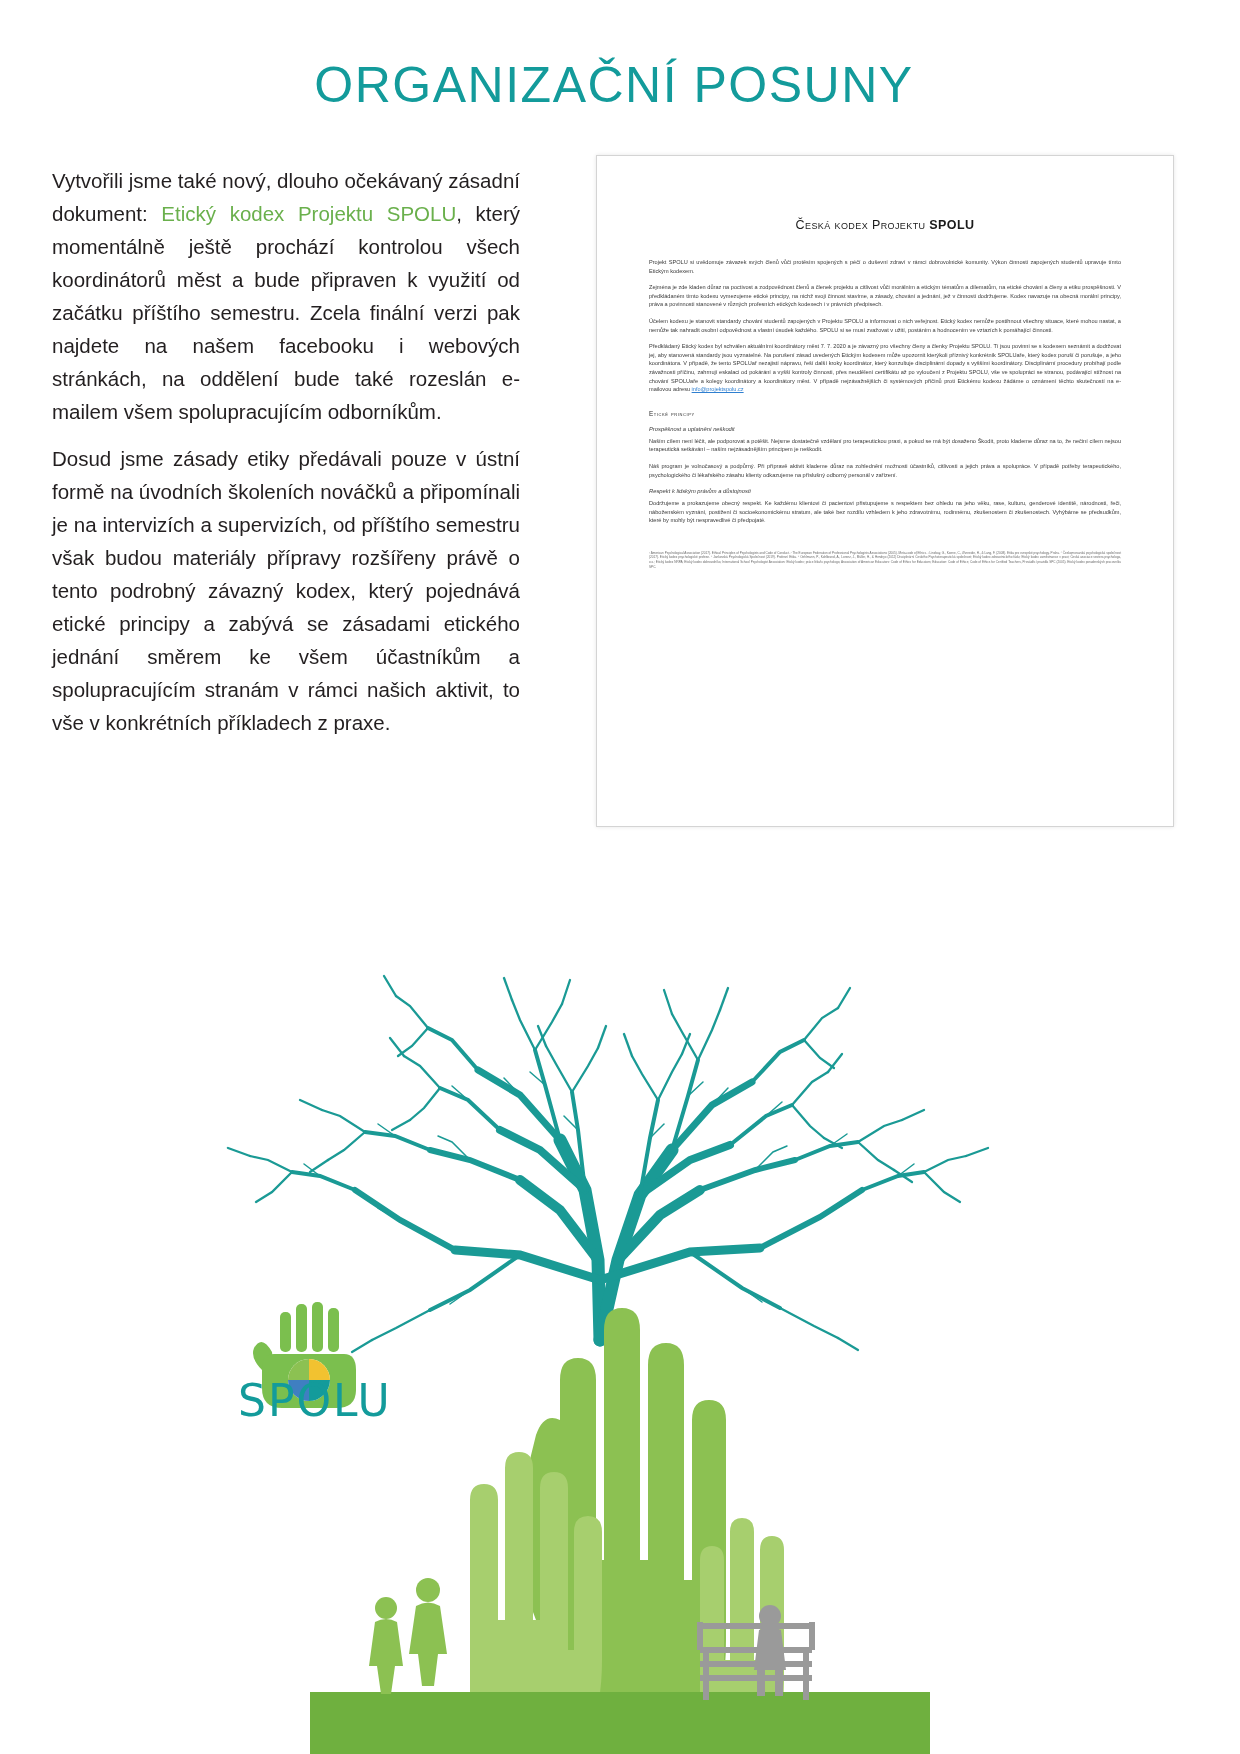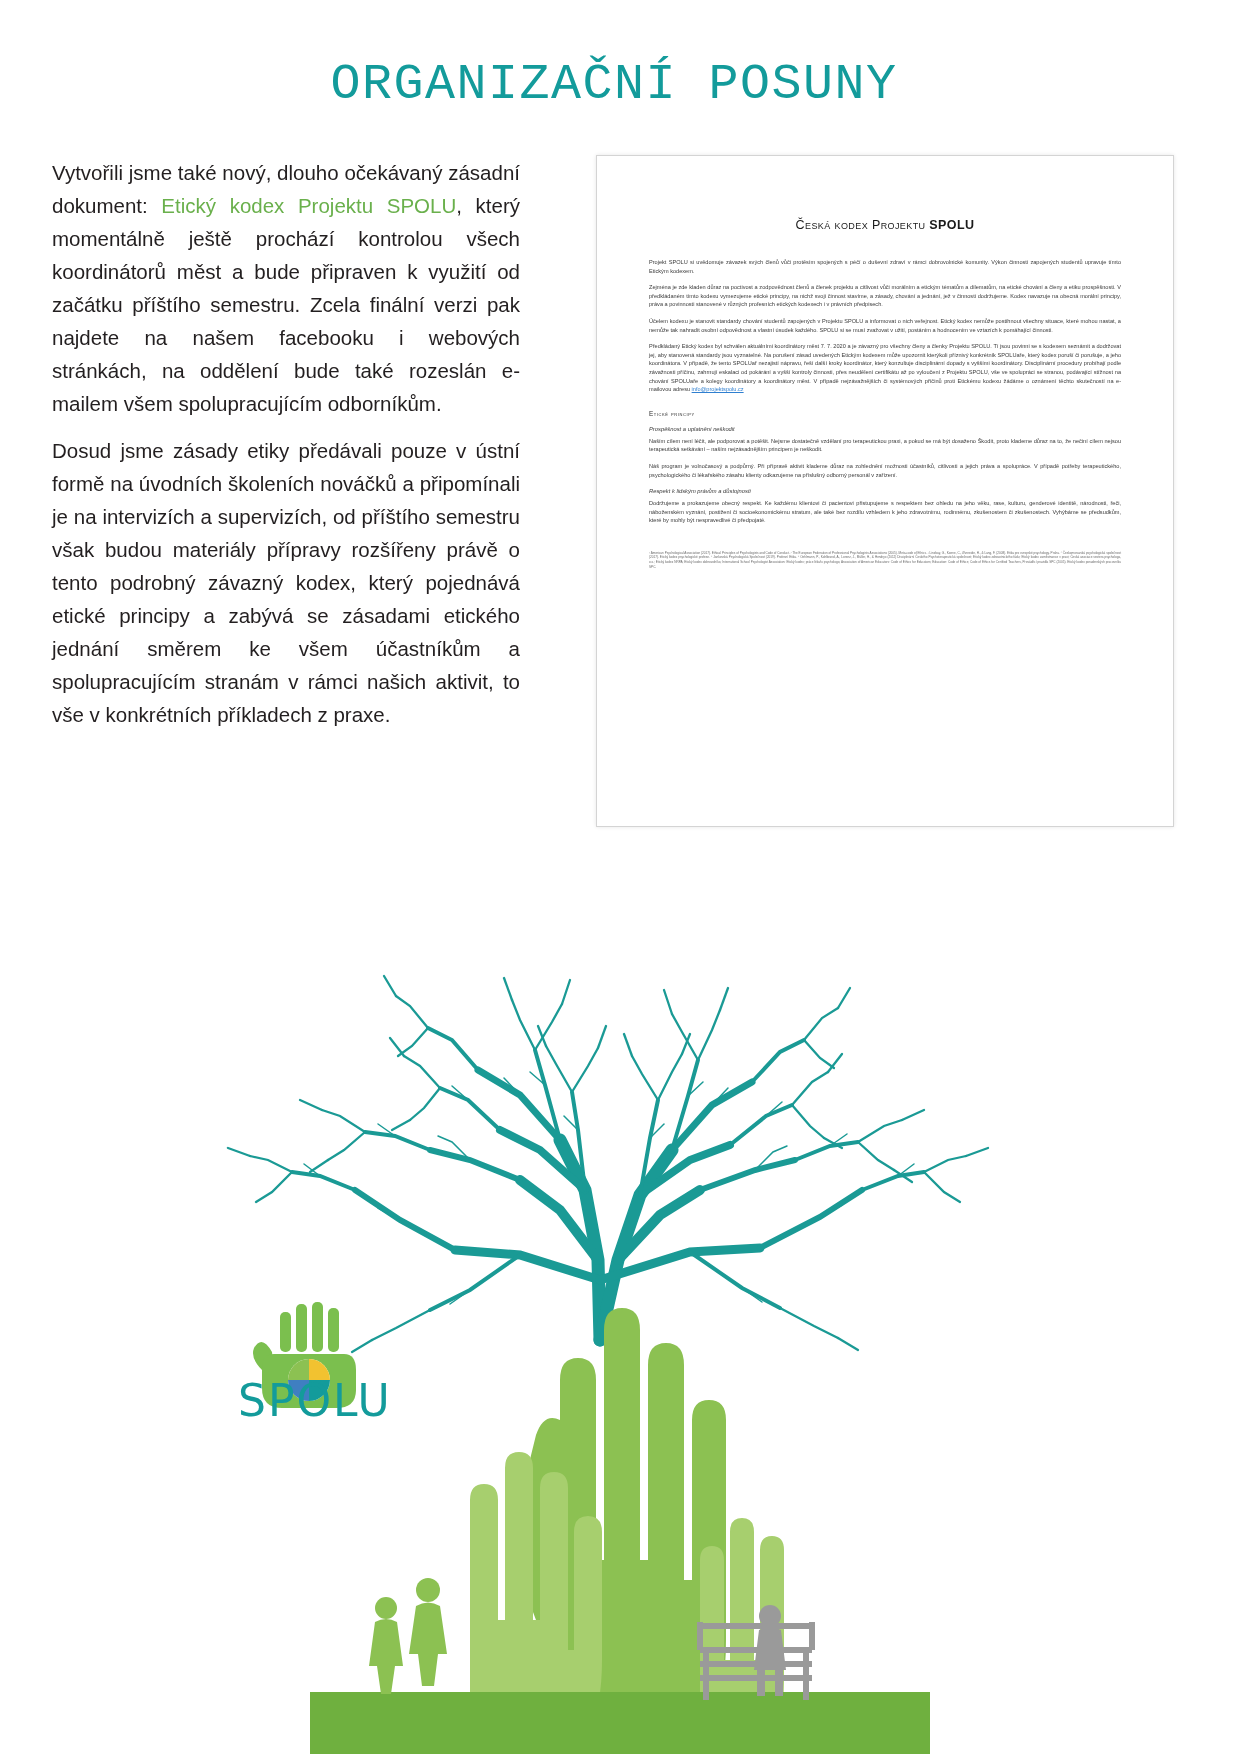--- a/index.html
+++ b/index.html
@@ -20,36 +20,36 @@
   .page-title {
     position: absolute;
     top: 56px;
     left: 0;
     width: 1228px;
     text-align: center;
     font-size: 50px;
     letter-spacing: 1.5px;
     color: #139b9b;
     font-weight: 400;
-    font-family: Liberation Mono, monospace;
+    font-family: Liberation Sans, sans-serif;
   }
 
   
   .text-col {
     position: absolute;
     left: 52px;
     top: 152px;
     width: 468px;
     font-size: 20.5px;
     line-height: 33px;
     text-align: justify;
     color: #231f20;
   }
   .text-col p {
-    margin: 4px 0 14px 0;
+    margin: 12px 0 14px 0;
   }
   .kodex-link {
     color: #6ab04c;
   }
 
   
   .doc-preview {
     position: absolute;
     left: 596px;
     top: 155px;

